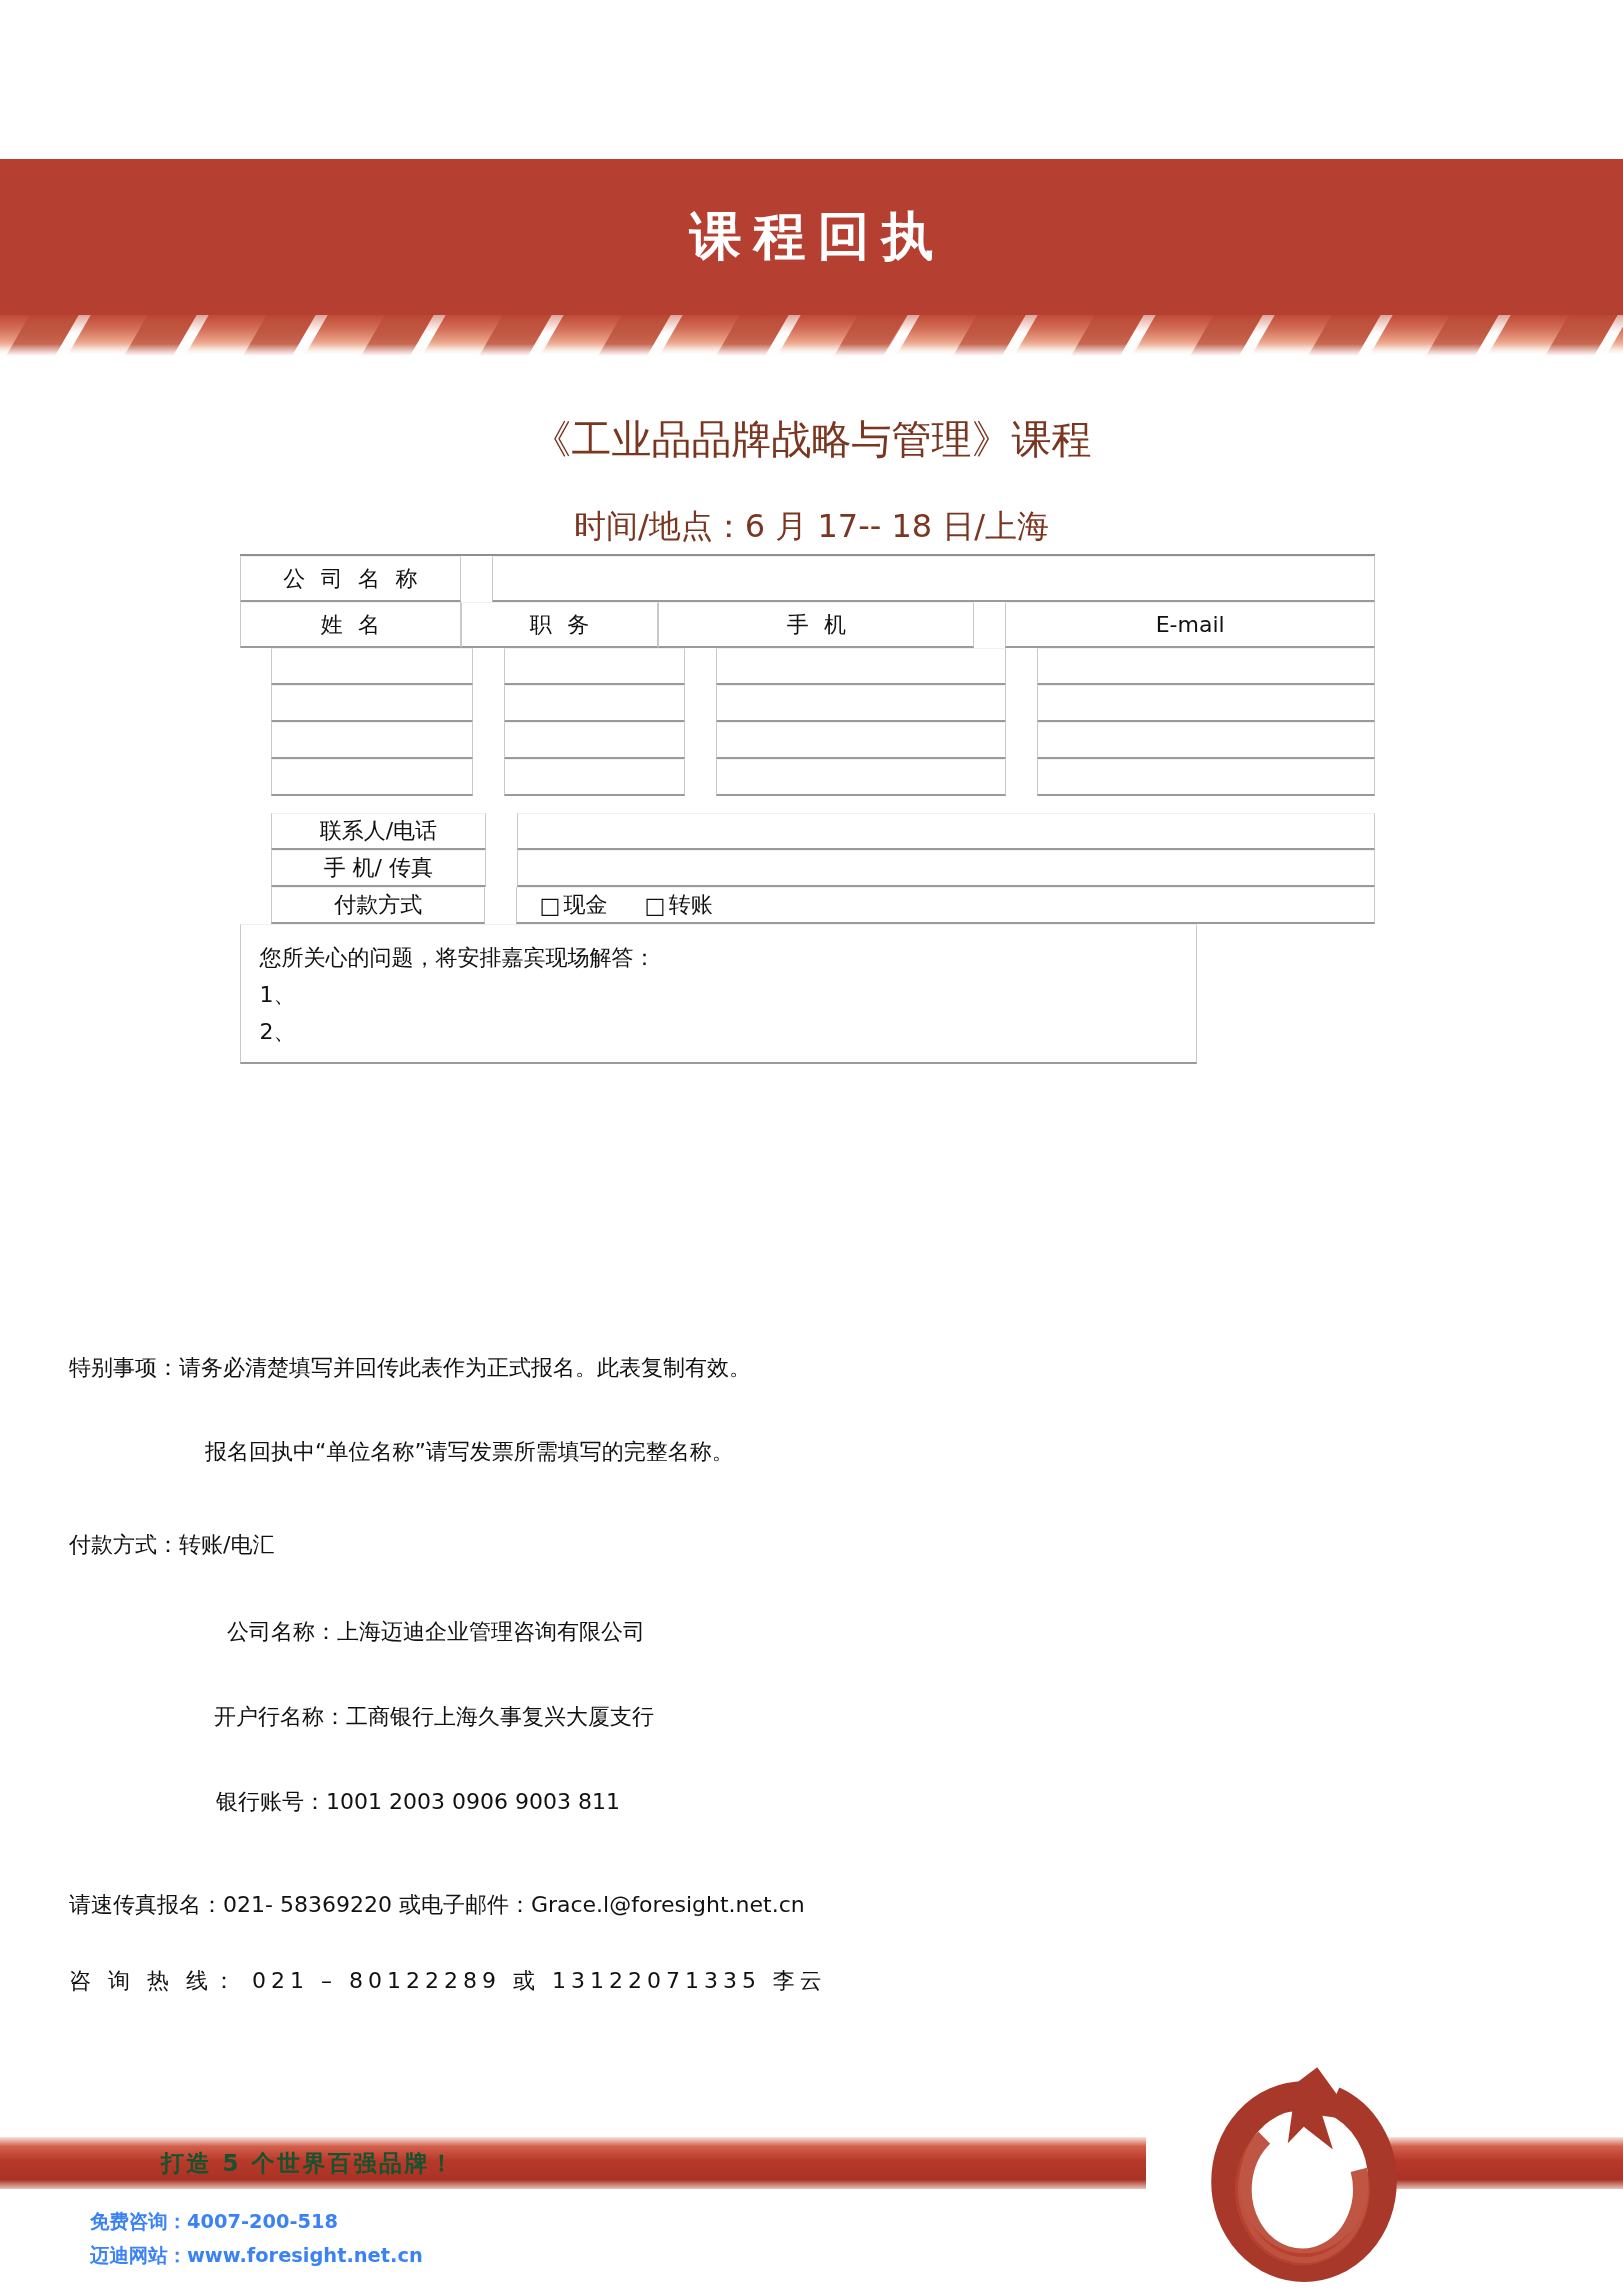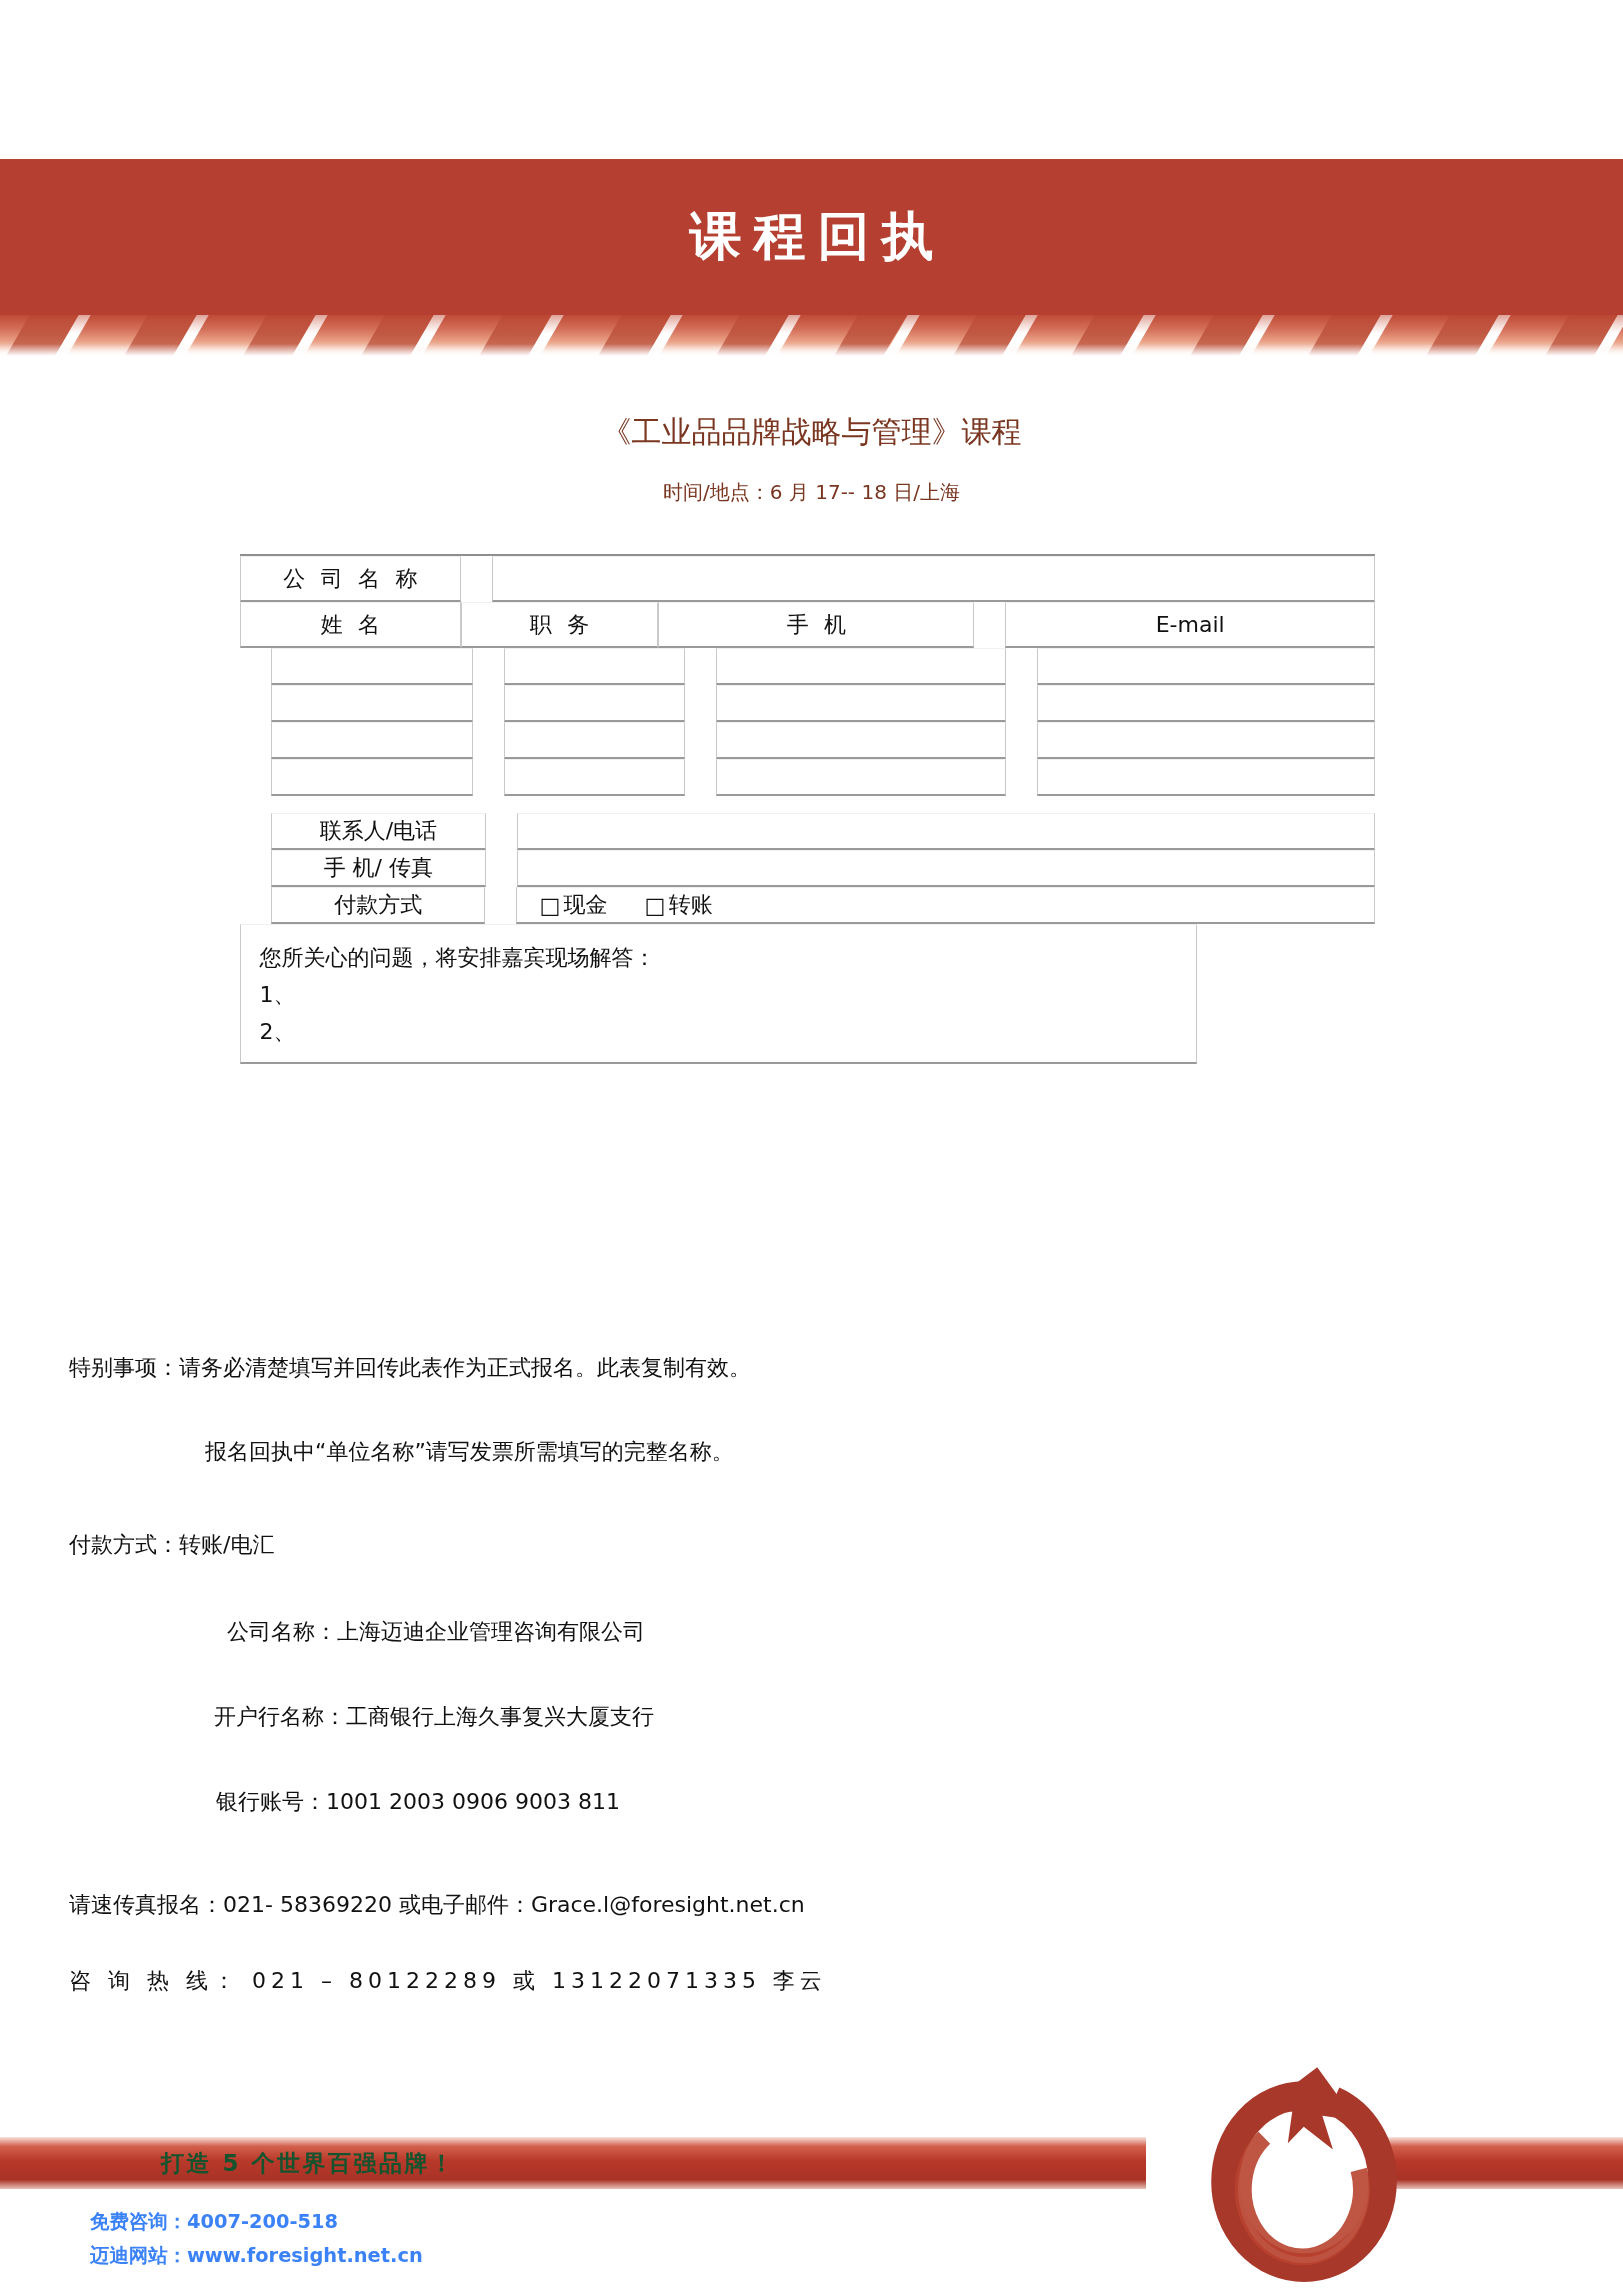--- a/index.html
+++ b/index.html
@@ -81,32 +81,32 @@
     background: linear-gradient(to bottom, rgba(255,255,255,0), #ffffff);
   }
 
   
   .course-title {
     position: absolute;
     left: 0;
     top: 412px;
     width: 1623px;
     text-align: center;
-    font-size: 30px;
+    font-size: 40px;
     color: #7a3620;
     font-family: "DejaVu Sans", "Liberation Sans", sans-serif;
     white-space: nowrap;
   }
   .course-subtitle {
     position: absolute;
     left: 0;
-    top: 479px;
+    top: 505px;
     width: 1623px;
     text-align: center;
-    font-size: 20px;
+    font-size: 32px;
     color: #7a3620;
     font-family: "DejaVu Sans", "Liberation Sans", sans-serif;
     white-space: nowrap;
   }
 
   
   .form-table {
     position: absolute;
     left: 240px;
     top: 554px;

